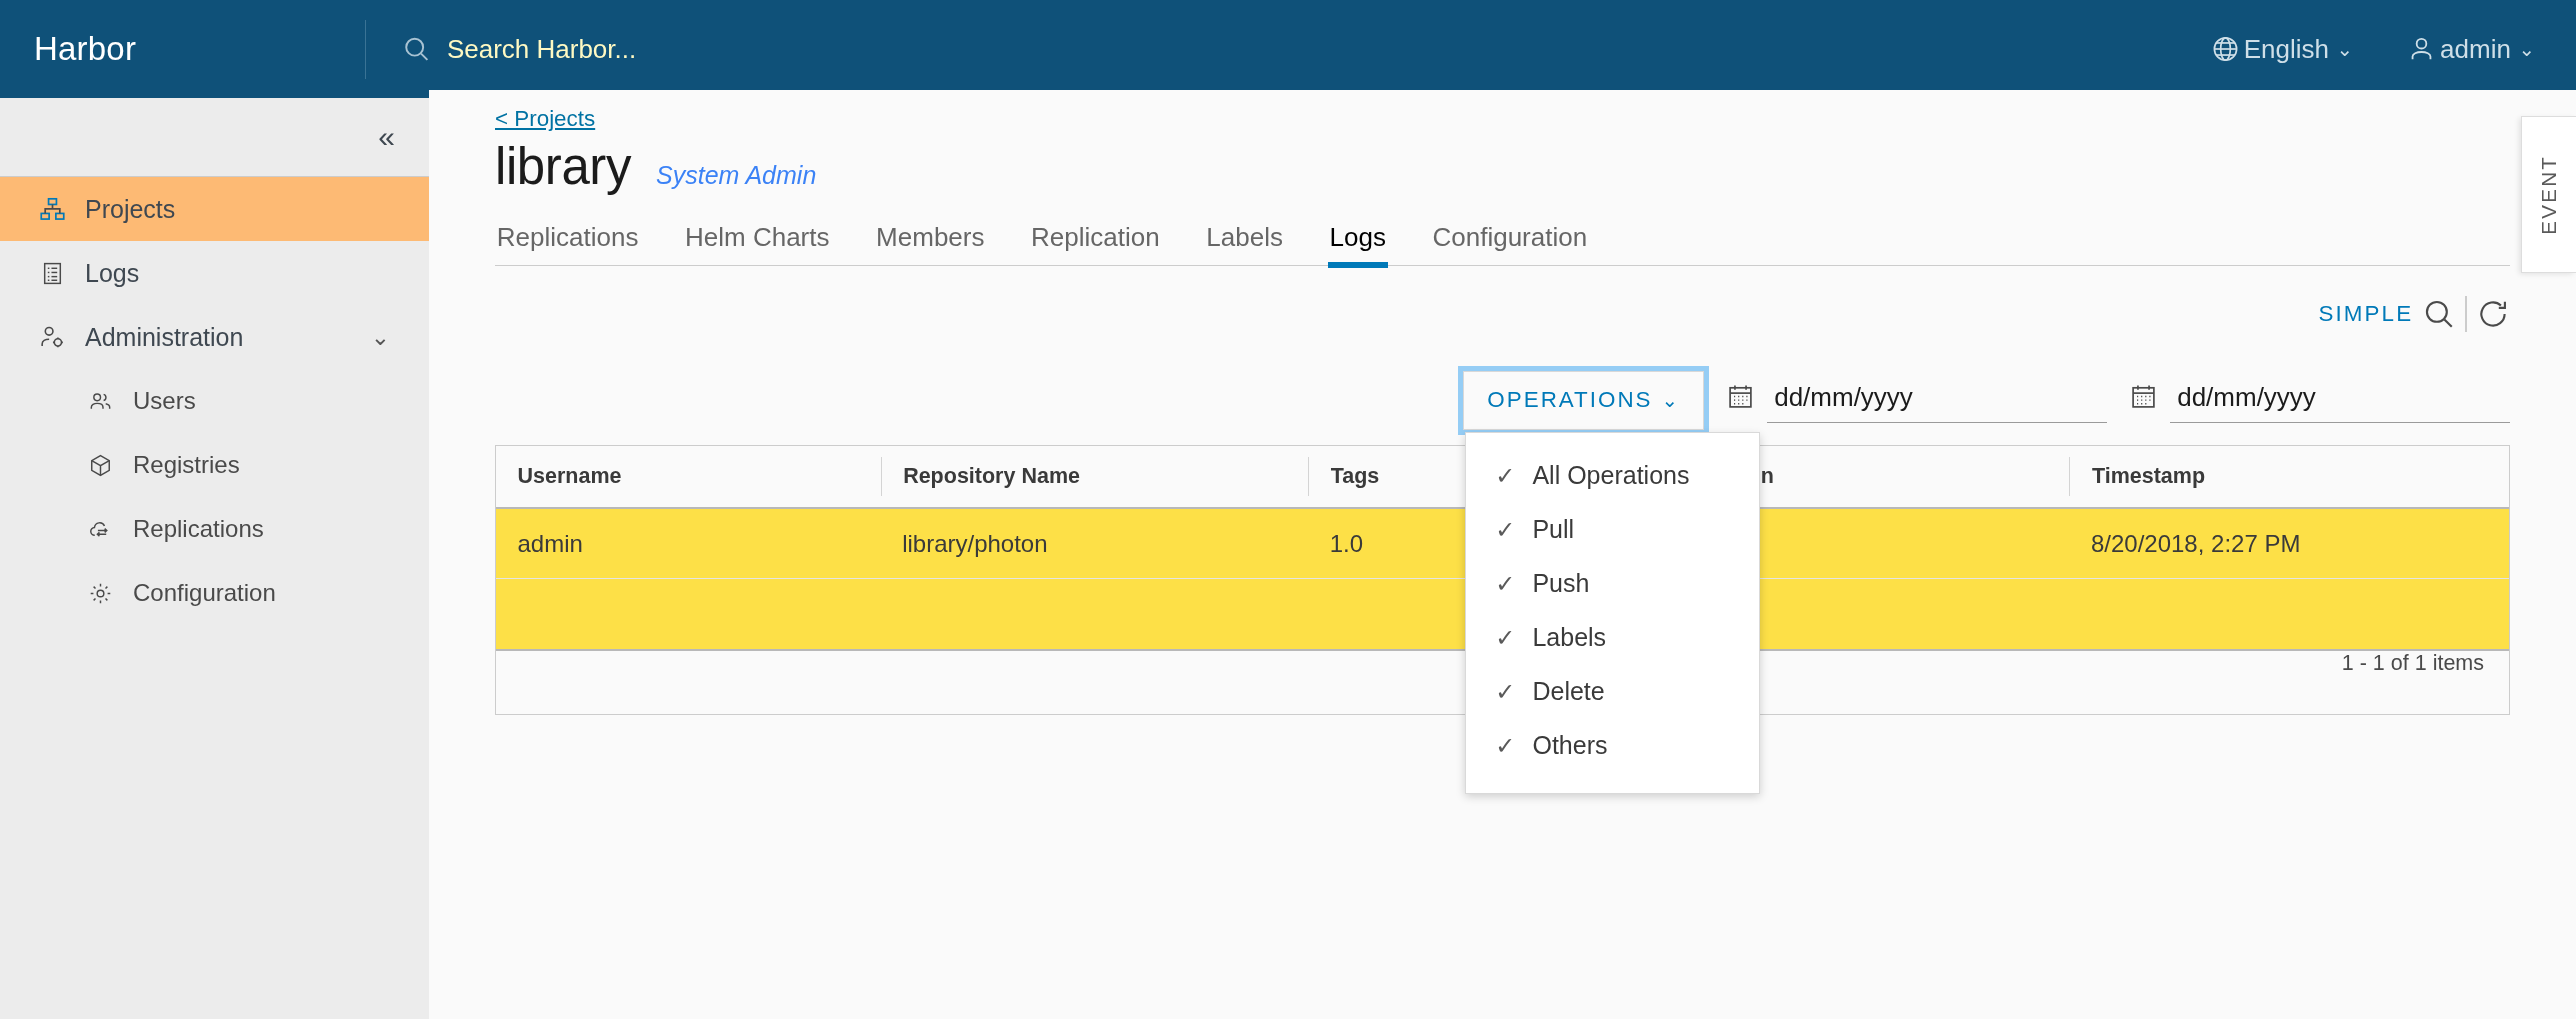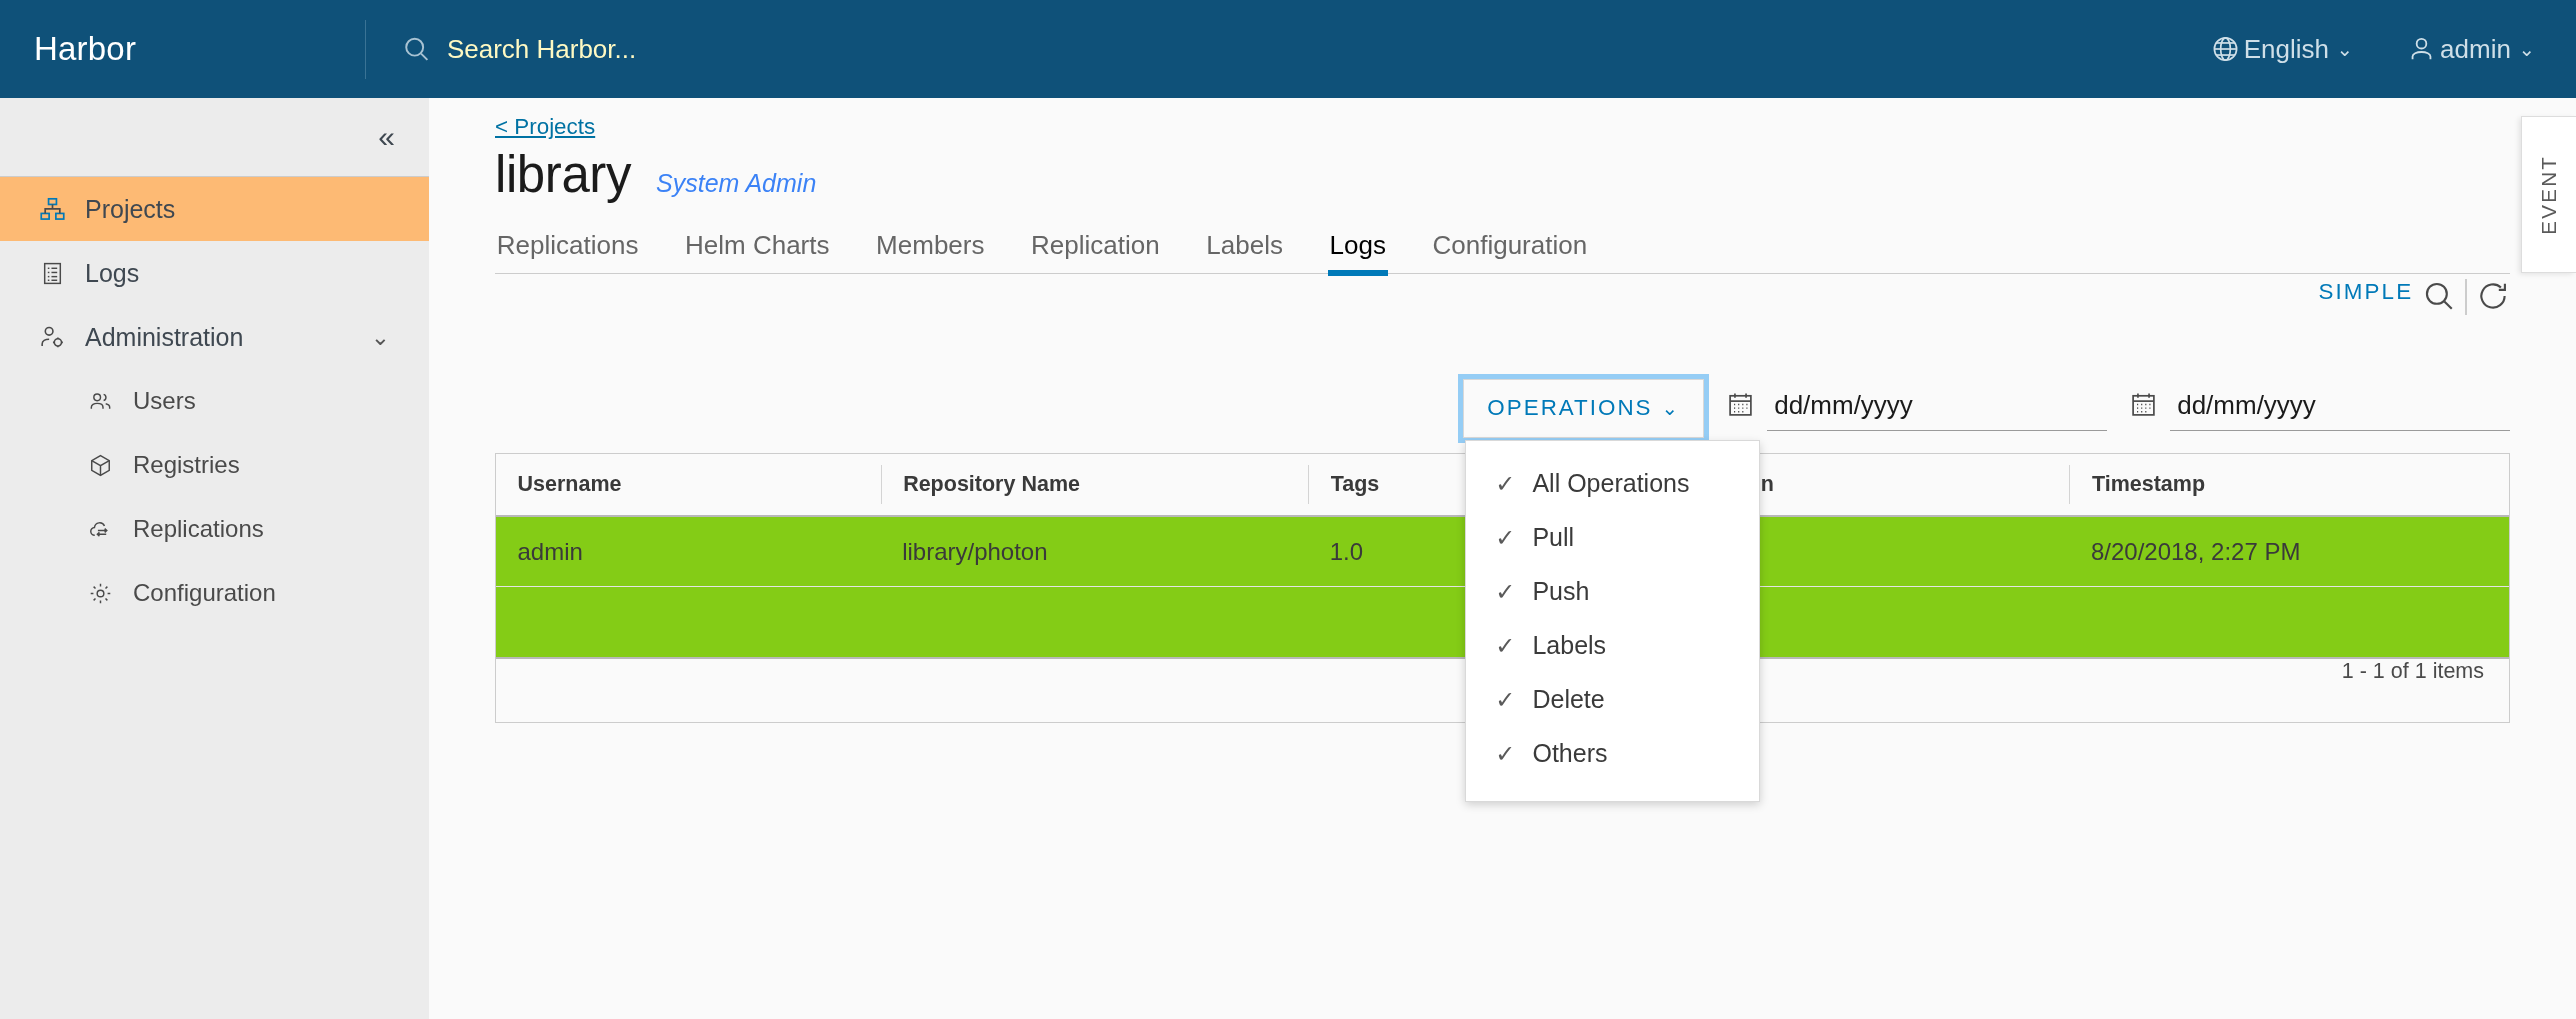--- a/index.html
+++ b/index.html
@@ -66,21 +66,21 @@
   .nav-item .exp { position: absolute; right: 39px; font-size: 23px; color: #565656; }
   .nav-sub {
     height: 64px; display: flex; align-items: center;
     padding-left: 86px; gap: 18px;
     color: #4a4a4a; font-size: 24px; cursor: pointer;
   }
   .ico { width: 29px; height: 29px; display: inline-flex; align-items: center; justify-content: center; flex: none; }
 
   
   .main {
-    position: absolute; top: 98px; left: 429px;
+    position: absolute; top: 90px; left: 429px;
     width: 2147px; height: 921px;
     background: #fafafa;
     padding: 0 66px 0 66px;
   }
   .crumb {
     margin-top: 16px;
     font-size: 22.4px; color: #0072a3; text-decoration: underline;
     display: inline-block; cursor: pointer;
   }
   .title-row { display: flex; align-items: baseline; gap: 25px; margin-top: 5.4px; }
@@ -97,21 +97,21 @@
     cursor: pointer; position: relative; white-space: nowrap;
   }
   .tab.active { color: #000000; }
   .tab.active::after {
     content: ""; position: absolute; left: 0; right: 0; bottom: -2.7px;
     height: 5.4px; background: #0079b8;
   }
 
   
   .toolbar {
-    display: flex; align-items: flex-start; justify-content: flex-end;
+    display: flex; align-items: center; justify-content: flex-end;
     gap: 9px; height: 86px; margin-top: 5.4px;
   }
   .simple-link { color: #0079b8; font-size: 22.4px; letter-spacing: 2.1px; cursor: pointer; font-weight: 500; }
   .tb-icon { cursor: pointer; display: inline-flex; }
   .tb-sep { width: 1.8px; height: 36px; background: #cccccc; }
 
   
   .filter-row {
     display: flex; align-items: center; justify-content: flex-end;
     gap: 0px; margin-top: 9px; height: 68px;
@@ -157,21 +157,21 @@
     display: flex; align-items: center; gap: 14.3px;
     height: 54px; padding-left: 29px;
     font-size: 25px; color: #3a3a3a; cursor: pointer;
   }
   .check { color: #5a5a5a; font-size: 24px; width: 23px; display: inline-block; }
 
   
   .table {
     margin-top: 10.7px;
     border: 0.9px solid #cccccc;
-    background: #84cc16;
+    background: #fde047;
   }
   .thead {
     display: flex; background: #fafafa;
     border-bottom: 2.7px solid #b8b8b8;
     height: 63px; align-items: center;
   }
   .th {
     font-size: 21.5px; color: #3a3a3a; font-weight: bold;
     padding-left: 21.5px; height: 39px; display: flex; align-items: center;
     border-left: 0.9px solid #d4d4d4;

